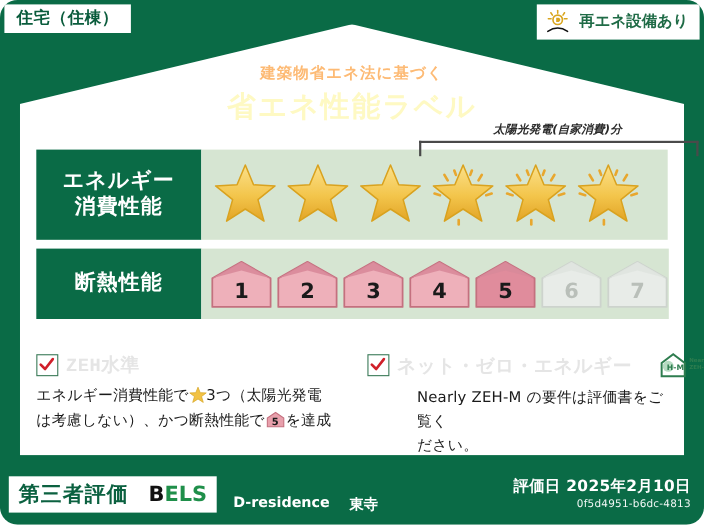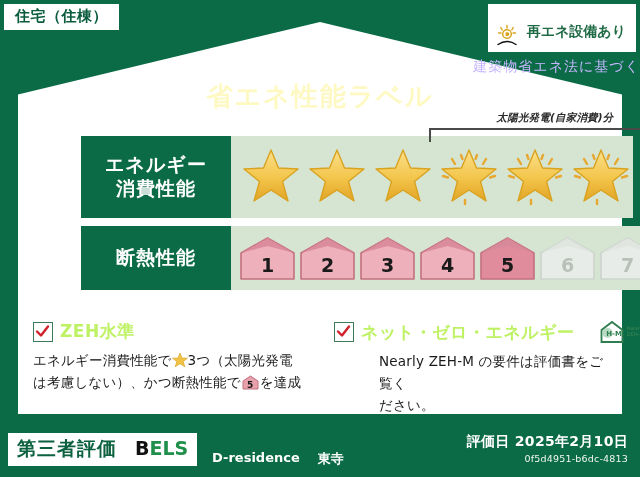--- a/index.html
+++ b/index.html
@@ -3,74 +3,73 @@
 <meta charset="utf-8">
 <style>
   html,body{margin:0;padding:0;}
   body{
     width:640px;height:477px;overflow:hidden;
     font-family:"DejaVu Sans","Liberation Sans",sans-serif;
     background:#ffffff;
   }
   #label{
     position:relative;width:640px;height:477px;
-    background:#0a6b46;overflow:hidden;
+    background:#0a6b46;overflow:hidden;border-radius:16px;
   }
   
   .inner-sheet{
     position:absolute;left:18px;top:22px;width:604px;height:392px;
     background:#ffffff;
     clip-path:polygon(0% 18.5%, 50% 0%, 100% 18.5%, 100% 100%, 0% 100%);
   }
   
   .corner-tag{
     position:absolute;left:4px;top:4px;
     background:#ffffff;
     padding:5px 11px 6px 11px;
     color:#0a5c3c;font-weight:bold;font-size:15px;
     letter-spacing:0.5px;line-height:1;
     z-index:6;
   }
   
   .renew-badge{
     position:absolute;right:4px;top:4px;
     background:#ffffff;
-    padding:20px 10px 4px 8px;
-    display:flex;align-items:flex-start;gap:5px;
+    padding:4px 10px 4px 8px;
+    display:flex;align-items:center;gap:5px;
     z-index:6;
   }
   .renew-badge .txt{
     color:#1f6b46;font-weight:bold;font-size:14px;line-height:1;
   }
   .sun-icon{width:26px;height:24px;display:block;}
 
   
   .head{
     position:absolute;left:0;top:58px;width:640px;text-align:center;z-index:4;
   }
   .head .sub{
-    color:#c4b5fd;font-size:14px;font-weight:normal;letter-spacing:1px;
+    color:#fdba74;font-size:14px;font-weight:bold;letter-spacing:1px;
     margin-bottom:3px;
-    text-align:right;
   }
   .head .main{
     color:#fef9c3;font-size:26px;font-weight:bold;letter-spacing:2px;
   }
 
   
   .rows{position:absolute;left:33px;top:136px;width:574px;z-index:4;}
 
   .row{position:relative;display:flex;align-items:stretch;}
   .row-energy{height:82px;margin-bottom:8px;}
   .row-insul{height:64px;}
 
   .row-label{
     width:150px;flex:0 0 150px;background:#0a6b46;color:#ffffff;
     display:flex;flex-direction:column;align-items:center;justify-content:center;
-    font-weight:bold;font-size:19px;line-height:1.25;letter-spacing:1px;margin-left:48px;
+    font-weight:bold;font-size:19px;line-height:1.25;letter-spacing:1px;
   }
   .row-label .l2{display:block;}
   .row-body{
     flex:1;background:#d6e5d2;position:relative;
     display:flex;align-items:center;
   }
 
   
   .stars{display:flex;align-items:center;gap:2px;padding-left:8px;}
   .star-wrap{position:relative;width:64px;height:62px;}
@@ -107,22 +106,23 @@
     display:flex;gap:22px;z-index:4;
   }
   .col{width:279px;}
   .col-head{display:flex;align-items:center;gap:7px;margin-bottom:7px;}
   .chk{
     width:18px;height:18px;border:1.5px solid #3a7a58;background:#fff;
     position:relative;flex:0 0 18px;
   }
   .chk svg{position:absolute;left:1px;top:1px;width:15px;height:15px;}
   .col-head .title{
-    color:#bef264;font-size:17px;font-weight:bold;letter-spacing:0.5px;
+    color:#e5e5e5;font-size:17px;font-weight:bold;letter-spacing:0.5px;
     white-space:nowrap;
+    font-family:Liberation Mono, monospace;
   }
   .zehm-logo{margin-left:17px;display:flex;align-items:center;gap:2px;}
   .zehm-logo svg{display:block;}
   .zehm-logo .cap{
     font-size:5px;color:#2e7d4f;font-weight:bold;line-height:1.15;
     white-space:nowrap;
   }
   .col-body{
     font-size:13.5px;color:#1a1a1a;line-height:1.62;letter-spacing:0.2px;
   }

